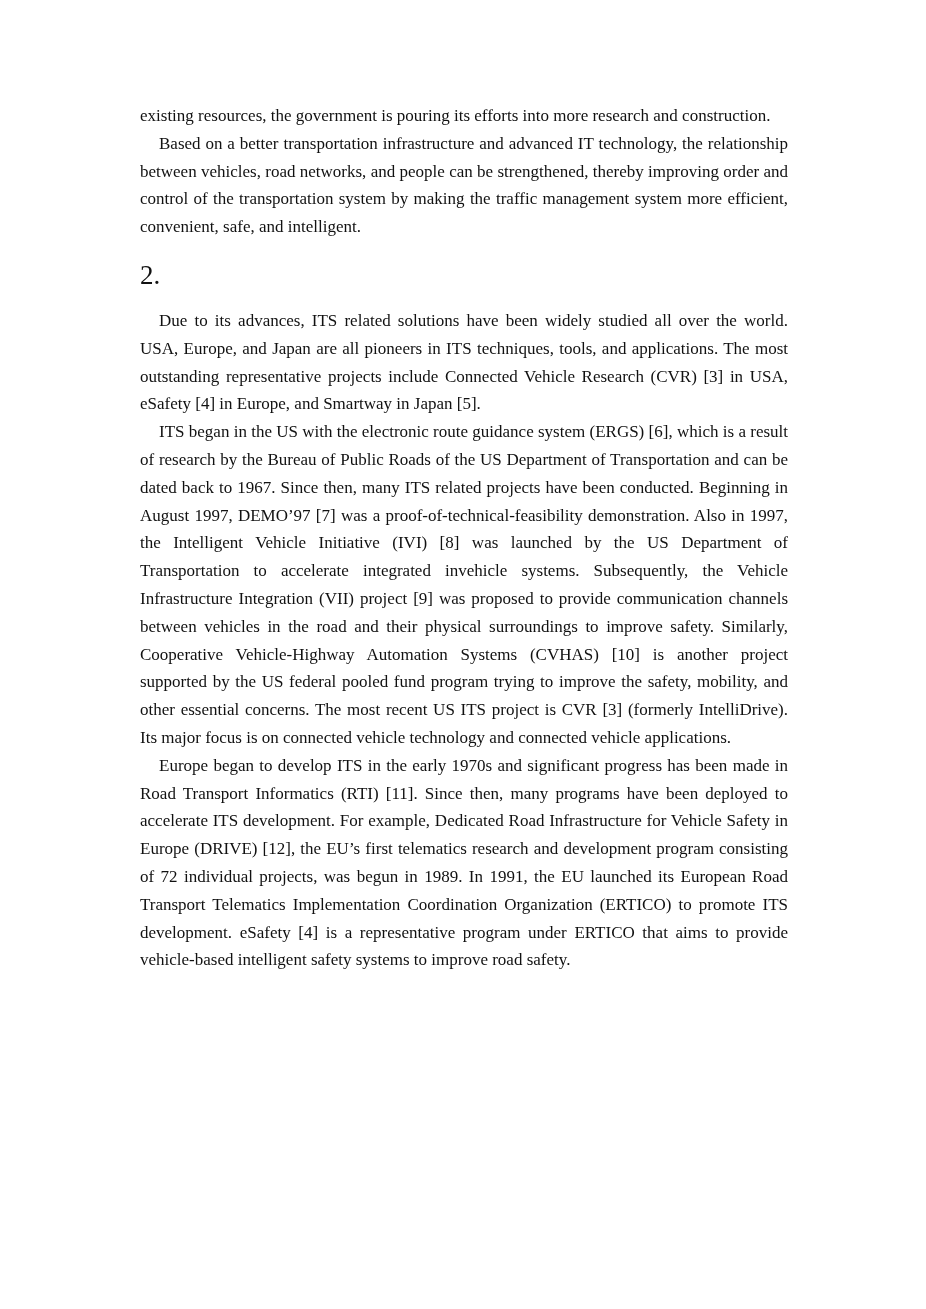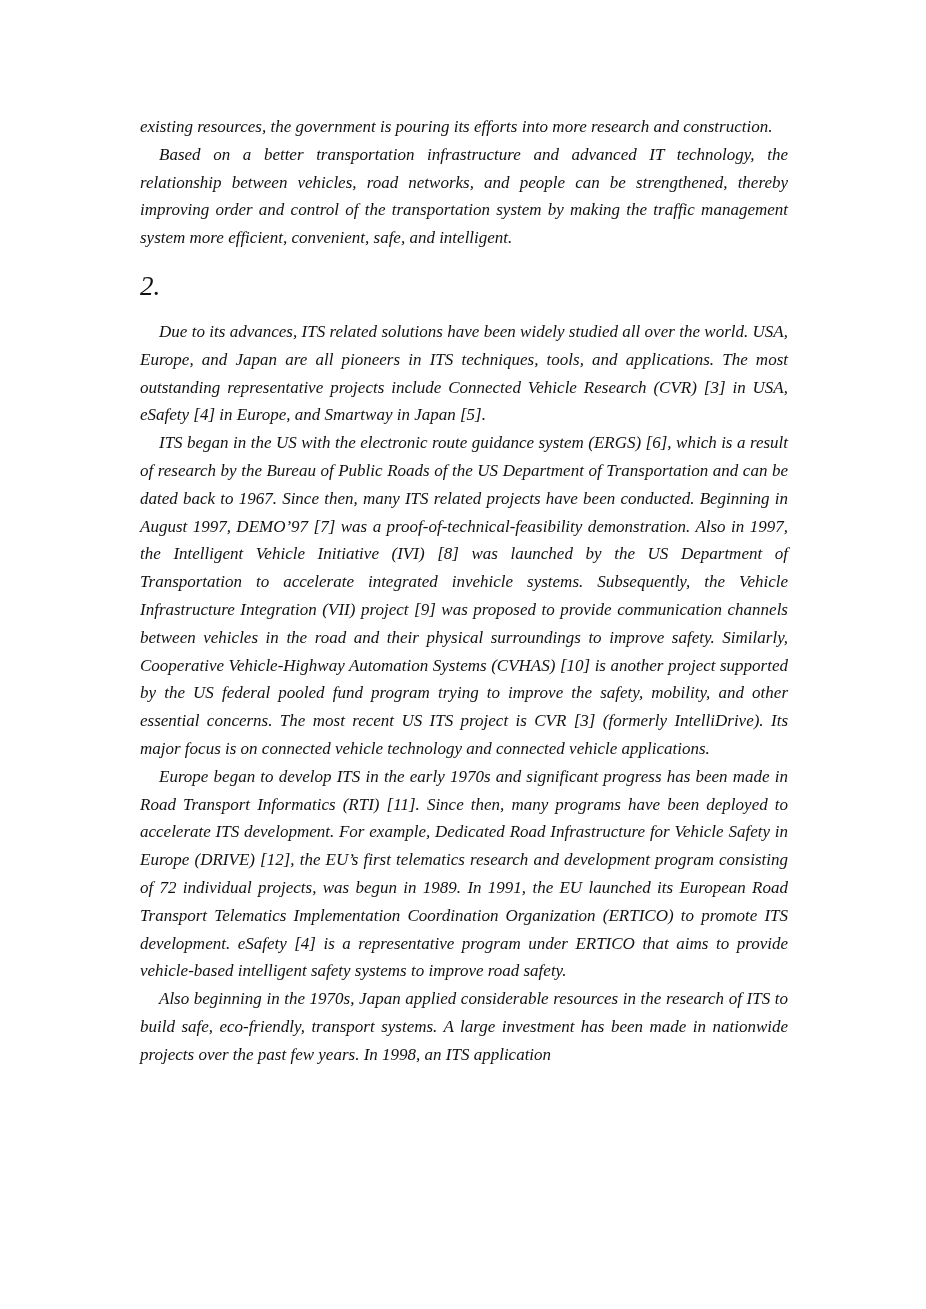--- a/index.html
+++ b/index.html
@@ -11,23 +11,22 @@
       width: 926px;
       height: 1309px;
       position: relative;
       overflow: hidden;
       font-family: "Liberation Serif", "DejaVu Serif", serif;
       color: #111111;
     }
     .page {
       position: absolute;
       left: 140px;
-      top: 113px;
+      top: 102px;
       width: 648px;
-      font-style: italic;
     }
     .para {
       margin: 0;
       font-size: 17px;
       line-height: 27.8px;
       text-align: justify;
       text-indent: 19px;
       hyphens: none;
     }
     .para.no-indent {
@@ -58,15 +57,14 @@
   <h2 class="heading">
     <span class="num">2.</span>
   </h2>
 
   <p class="para">Due to its advances, ITS related solutions have been widely studied all over the world. USA, Europe, and Japan are all pioneers in ITS techniques, tools, and applications. The most outstanding representative projects include Connected Vehicle Research (CVR) [3] in USA, eSafety [4] in Europe, and Smartway in Japan [5].</p>
 
   <p class="para">ITS began in the US with the electronic route guidance system (ERGS) [6], which is a result of research by the Bureau of Public Roads of the US Department of Transportation and can be dated back to 1967. Since then, many ITS related projects have been conducted. Beginning in August 1997, DEMO’97 [7] was a proof-of-technical-feasibility demonstration. Also in 1997, the Intelligent Vehicle Initiative (IVI) [8] was launched by the US Department of Transportation to accelerate integrated invehicle systems. Subsequently, the Vehicle Infrastructure Integration (VII) project [9] was proposed to provide communication channels between vehicles in the road and their physical surroundings to improve safety. Similarly, Cooperative Vehicle-Highway Automation Systems (CVHAS) [10] is another project supported by the US federal pooled fund program trying to improve the safety, mobility, and other essential concerns. The most recent US ITS project is CVR [3] (formerly IntelliDrive). Its major focus is on connected vehicle technology and connected vehicle applications.</p>
 
   <p class="para">Europe began to develop ITS in the early 1970s and significant progress has been made in Road Transport Informatics (RTI) [11]. Since then, many programs have been deployed to accelerate ITS development. For example, Dedicated Road Infrastructure for Vehicle Safety in Europe (DRIVE) [12], the EU’s first telematics research and development program consisting of 72 individual projects, was begun in 1989. In 1991, the EU launched its European Road Transport Telematics Implementation Coordination Organization (ERTICO) to promote ITS development. eSafety [4] is a representative program under ERTICO that aims to provide vehicle-based intelligent safety systems to improve road safety.</p>
 
-  <p class="para">Also beginning in the 1970s, Japan applied considerable resources in the research of ITS to build safe, eco-friendly, transport systems. A large investment has been made in nationwide projects over the past few years. In 1998, an ITS application</p>
 
 </div>
 
 </body></html>

